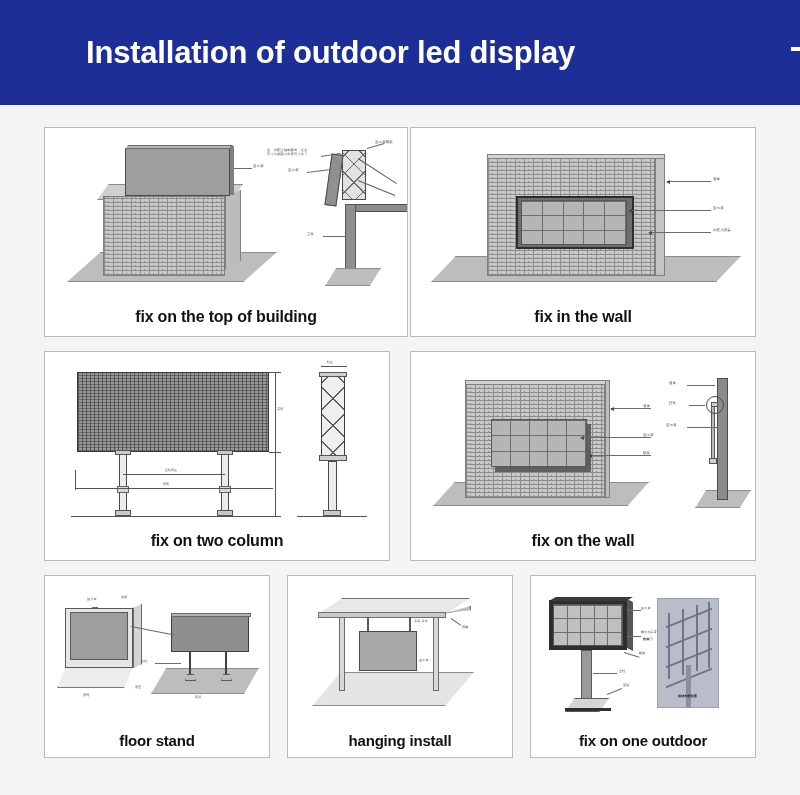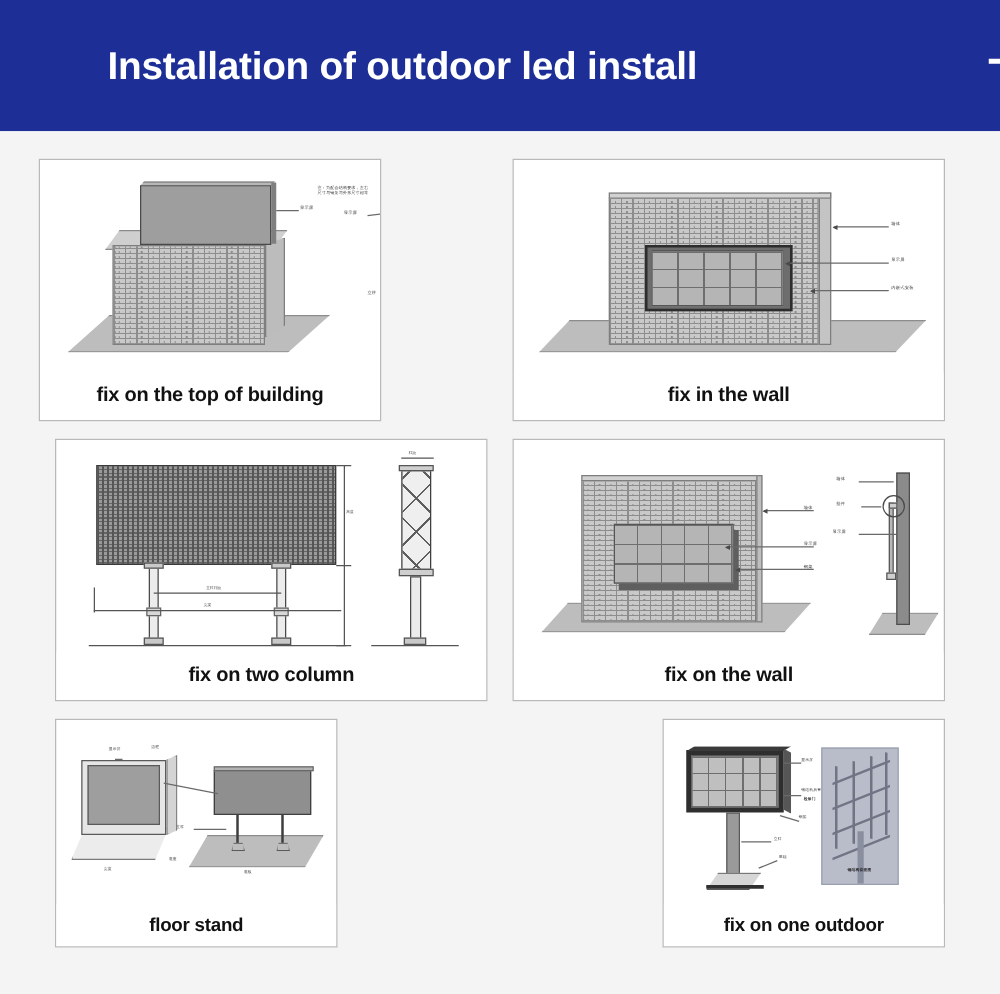--- a/index.html
+++ b/index.html
@@ -166,27 +166,27 @@
     overflow:hidden;
   }
   .steelphoto .bar{ position:absolute; background:#6f7585; }
 
   .pole{ background:#8f8f8f; border:1px solid #5a5a5a; }
 </style>
 </head>
 <body>
 
 <div class="header">
-  <div class="header-title">Installation of outdoor led install</div>
+  <div class="header-title">Installation of outdoor led display</div>
   <div class="header-edge-mark"></div>
 </div>
 
 <div class="sheet">
 
-  <div class="panel" style="left:31px; top:22px; width:274px; height:210px;">
+  <div class="panel" style="left:44px; top:22px; width:364px; height:210px;">
     <div class="fig">
 
       <div class="d ground" style="left:22px; top:124px; width:210px; height:30px;
                   clip-path:polygon(16% 0, 100% 0, 84% 100%, 0 100%);"></div>
 
       <div class="d lite" style="left:52px; top:56px; width:146px; height:16px;
                   clip-path:polygon(8% 0, 100% 0, 92% 100%, 0 100%); background:#cfcfcf;"></div>
 
       <div class="d brick" style="left:58px; top:68px; width:122px; height:80px; border:1px solid #7e7e7e;"></div>
 
@@ -371,20 +371,47 @@
       <div class="d leader" style="left:276px; top:33px; width:28px;"></div>
       <div class="ann" style="left:258px; top:29px;">墙体</div>
       <div class="d leader" style="left:278px; top:53px; width:16px;"></div>
       <div class="ann" style="left:258px; top:49px;">挂件</div>
       <div class="d leader" style="left:276px; top:75px; width:30px;"></div>
       <div class="ann" style="left:255px; top:71px;">显示屏</div>
     </div>
     <div class="caption">fix on the wall</div>
   </div>
 
+  <div class="panel small" style="left:287px; top:470px; width:226px; height:183px;">
+    <div class="fig">
+
+      <div class="d ground" style="left:24px; top:96px; width:162px; height:34px;
+                  clip-path:polygon(18% 0, 100% 0, 82% 100%, 0 100%); background:#e4e4e4;"></div>
+
+      <div class="d" style="left:30px; top:22px; width:152px; height:16px; background:#e8e8e8; border:1px solid #707070;
+                  clip-path:polygon(16% 0, 100% 0, 84% 100%, 0 100%);"></div>
+      <div class="d" style="left:30px; top:36px; width:128px; height:6px; background:#c8c8c8; border:1px solid #707070;"></div>
+      <div class="d" style="left:157px; top:30px; width:26px; height:7px; background:#bdbdbd; border:1px solid #707070;
+                  clip-path:polygon(0 100%,100% 0,100% 60%,0 100%);"></div>
+
+      <div class="d" style="left:51px; top:41px; width:6px; height:74px; background:#d8d8d8; border:1px solid #6a6a6a;"></div>
+      <div class="d" style="left:145px; top:41px; width:6px; height:74px; background:#d8d8d8; border:1px solid #6a6a6a;"></div>
+
+      <div class="d" style="left:79px; top:41px; width:2px; height:14px; background:#5a5a5a;"></div>
+      <div class="d" style="left:121px; top:41px; width:2px; height:14px; background:#5a5a5a;"></div>
+
+      <div class="d" style="left:71px; top:55px; width:58px; height:40px; background:#a8a8a8; border:1px solid #4a4a4a;"></div>
+
+      <div class="ann s" style="left:126px; top:44px;">吊装 吊件</div>
+      <div class="ann s" style="left:131px; top:83px;">显示屏</div>
+      <div class="ann s" style="left:174px; top:50px;">顶棚</div>
+      <div class="d leader" style="left:163px; top:42px; width:12px; transform:rotate(35deg);"></div>
+    </div>
+    <div class="caption">hanging install</div>
+  </div>
 
   <div class="panel small" style="left:530px; top:470px; width:226px; height:183px;">
     <div class="fig">
 
       <div class="d" style="left:18px; top:24px; width:78px; height:50px; background:#2e2e2e;"></div>
       <div class="d screen" style="left:22px; top:28px; width:70px; height:42px; background:#bfbfbf;">
         <div class="screen-grid"></div>
       </div>
       <div class="d" style="left:18px; top:21px; width:84px; height:4px; background:#3a3a3a;
                   clip-path:polygon(0 100%,8% 0,100% 0,92% 100%);"></div>

